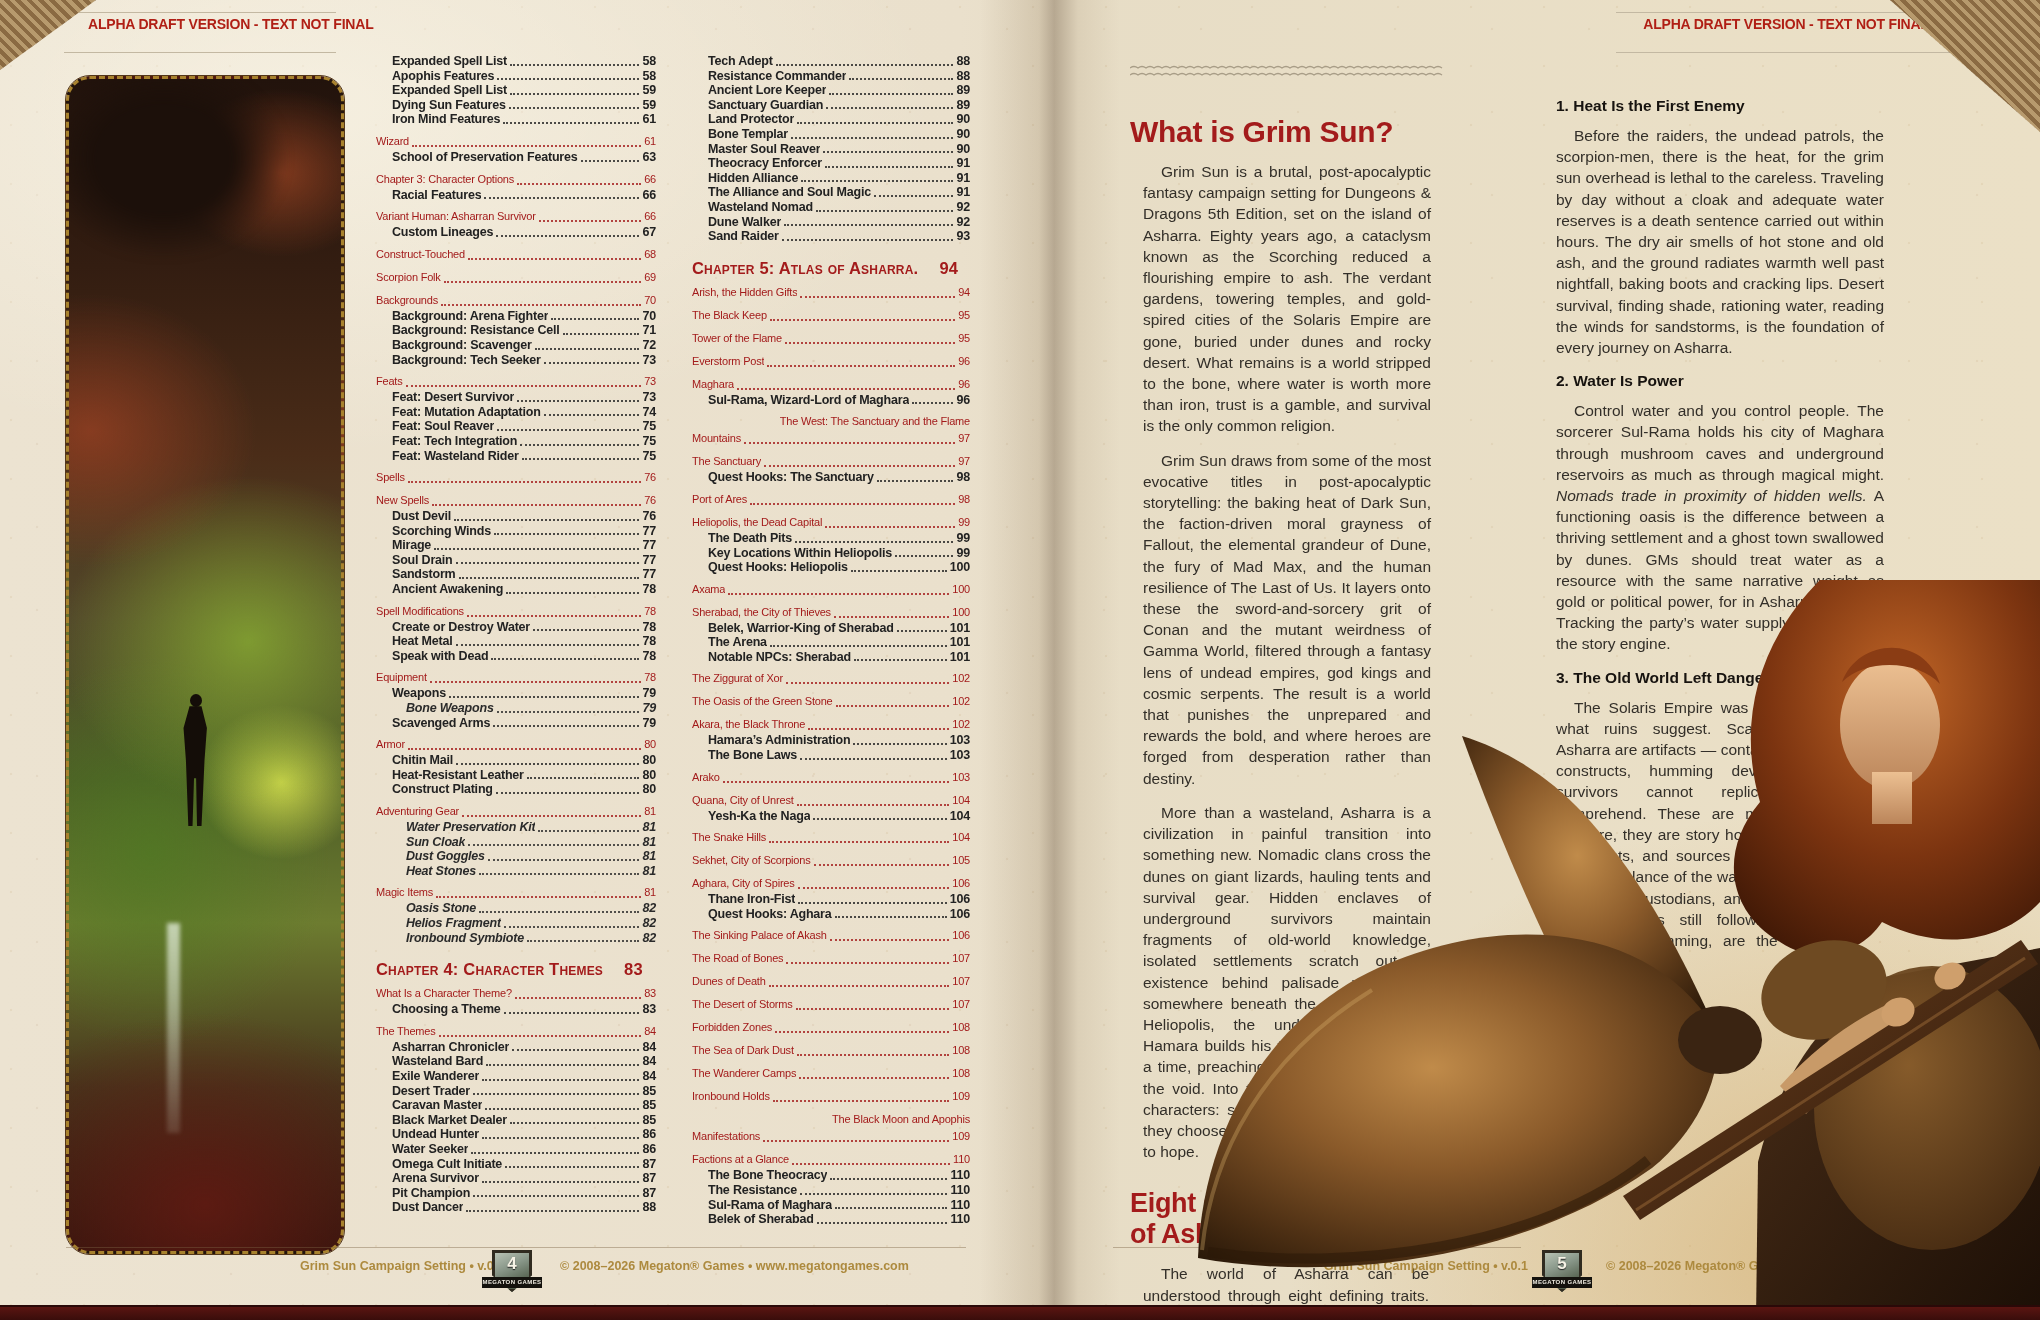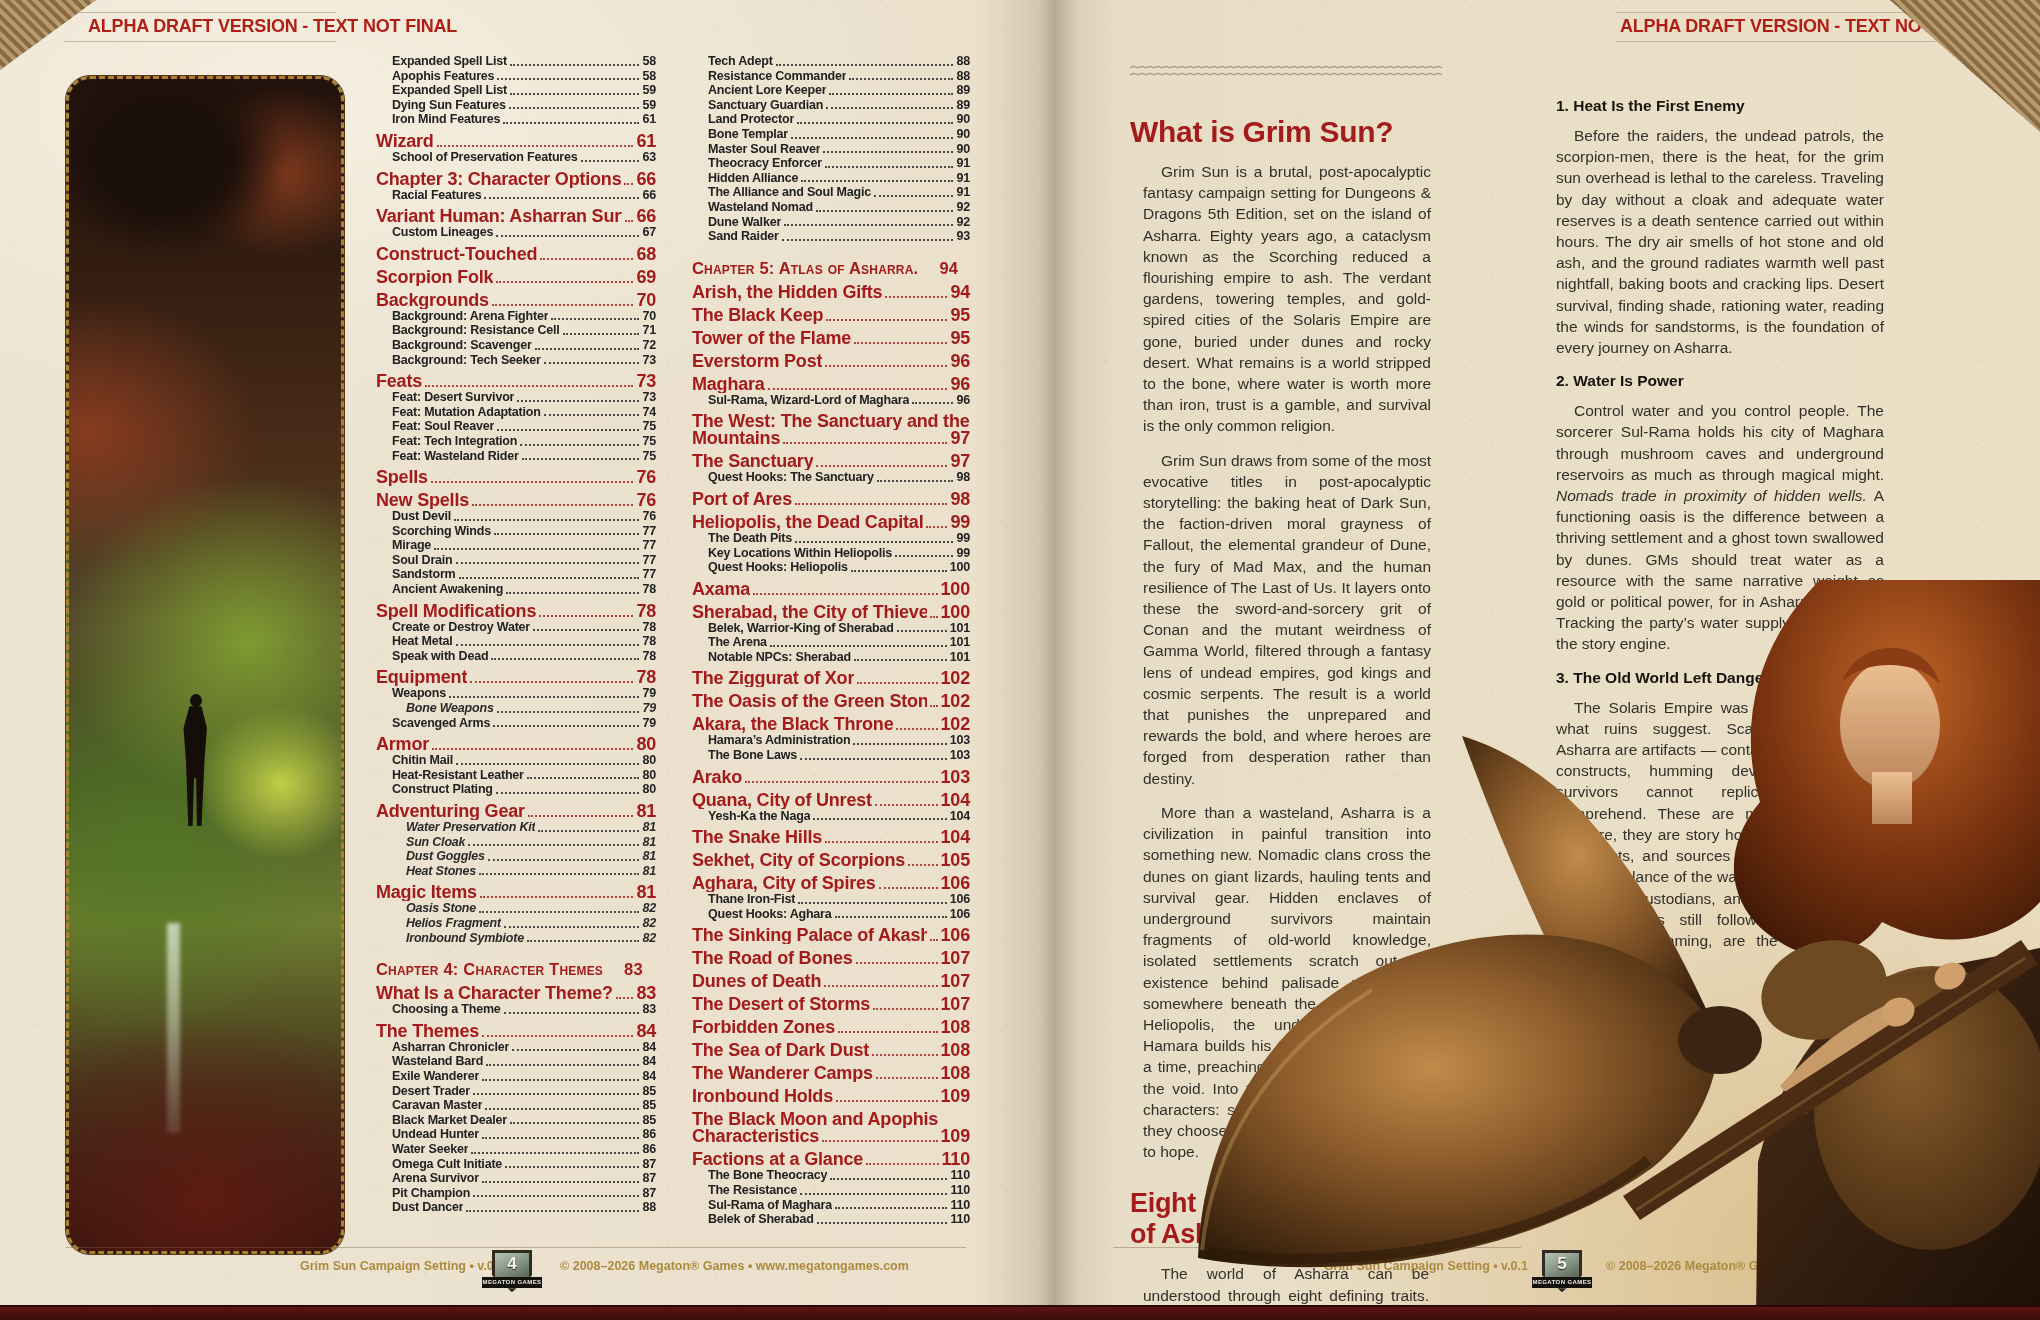--- a/index.html
+++ b/index.html
@@ -20,21 +20,21 @@
     background:
       repeating-linear-gradient(45deg,#b79a6d 0 4px,#8a6a42 4px 8px),
       repeating-linear-gradient(-45deg,rgba(62,32,12,.4) 0 2px,transparent 2px 6px);}
   .corner.tl{left:0;top:0;width:96px;height:70px;clip-path:polygon(0 0,100% 0,0 100%);}
   .corner.tr{right:0;top:0;width:150px;height:132px;clip-path:polygon(0 0,100% 0,100% 100%);}
   .bottom-strip{position:absolute;left:0;bottom:0;width:100%;height:15px;z-index:10;
     background:linear-gradient(180deg,#5a1511,#390d0b);border-top:2px solid #2a0908;}
   .gutter{position:absolute;left:980px;top:0;width:140px;height:1320px;z-index:2;pointer-events:none;
     background:linear-gradient(90deg,rgba(0,0,0,0) 0%,rgba(110,80,45,.16) 42%,rgba(70,45,22,.30) 53%,rgba(120,90,55,.10) 70%,rgba(0,0,0,0) 100%);}
   .banner{position:absolute;top:12px;z-index:5;border-top:1px solid #c3b8a2;border-bottom:1px solid #c3b8a2;
-    padding:3px 4px 4px;font-weight:700;font-size:18px;letter-spacing:-.2px;color:#b01f15;white-space:nowrap;}
+    padding:3px 4px 20px;font-weight:700;font-size:14px;letter-spacing:-.2px;color:#b01f15;white-space:nowrap;}
   .banner.left{left:64px;width:272px;text-align:left;padding-left:24px;}
   .banner.right{left:1616px;width:340px;text-align:center;}
   .page-rule{position:absolute;top:1247px;height:1px;background:rgba(125,100,68,.42);z-index:3;}
   .rule-l{left:66px;width:900px;}
   .rule-r{left:1113px;width:408px;}
   
   .foot-text{position:absolute;top:1259px;font-size:12.5px;font-weight:700;color:#ad8a3e;z-index:3;white-space:nowrap;}
   .shield{position:absolute;width:40px;height:50px;z-index:4;}
   .shield .plate{position:absolute;left:0;top:0;width:40px;height:42px;
     clip-path:polygon(0 0,100% 0,100% 60%,50% 100%,0 60%);
@@ -65,21 +65,21 @@
   
   .toc{position:absolute;top:54px;z-index:3;}
   .toc1{left:376px;width:280px;height:1204px;}
   .toc2{left:692px;width:278px;height:1204px;}
   .toc-row{display:flex;align-items:flex-end;}
   .dots{flex:1;min-width:8px;border-bottom:2px dotted currentColor;margin:0 3px 3px;opacity:.8;}
   .pg{white-space:nowrap;}
   .lab{white-space:nowrap;overflow:hidden;}
   .t-s{font-size:12.5px;line-height:14.6px;font-weight:700;color:#222;padding-left:16px;letter-spacing:-.2px;}
   .t-i{font-size:12.5px;line-height:14.6px;font-weight:700;font-style:italic;color:#2a2a2a;padding-left:30px;letter-spacing:-.2px;}
-  .t-h{font-size:18px;line-height:17px;font-weight:700;color:#a31b1b;margin-top:6px;letter-spacing:-.2px;}
+  .t-h{font-size:11px;line-height:17px;font-weight:400;color:#a31b1b;margin-top:6px;letter-spacing:-.2px;justify-content:flex-end;}
   .t-ch{font-size:16.5px;line-height:20px;font-weight:800;color:#a31b1b;font-variant:small-caps;margin:14px 0 6px;letter-spacing:.2px;gap:16px;}
   .t-ch .pg{margin-left:5px;}
   .cont{margin-top:0;}
   
   .intro-col{position:absolute;left:1130px;top:64px;width:314px;z-index:3;}
   .intro-title{margin:5px 0 4px;font-size:35px;line-height:40px;font-weight:800;color:#a31b1b;text-transform:uppercase;letter-spacing:1px;}
   .intro-title::first-letter{font-size:47px;}
   .sec-head{margin:38px 0 10px;font-size:30px;line-height:32px;font-weight:700;color:#a31b1b;letter-spacing:-.3px;}
   .body-p{margin:13px;font-size:15.5px;line-height:21.2px;color:#332f29;text-align:justify;text-indent:18px;}
   .eight-head{margin:26px 0 8px;font-size:27px;line-height:31px;font-weight:800;color:#a31b1b;letter-spacing:-.3px;}
@@ -731,21 +731,21 @@
       </div>
       <div class="toc-row t-h">
         <span class="lab">Ironbound Holds</span>
         <span class="dots"></span>
         <span class="pg">109</span>
       </div>
       <div class="toc-row t-h">
         <span class="lab">The Black Moon and Apophis</span>
       </div>
       <div class="toc-row t-h cont">
-        <span class="lab">Characteristics</span>
+        <span class="lab">Manifestations</span>
         <span class="dots"></span>
         <span class="pg">109</span>
       </div>
       <div class="toc-row t-h">
         <span class="lab">Factions at a Glance</span>
         <span class="dots"></span>
         <span class="pg">110</span>
       </div>
       <div class="toc-row t-s">
         <span class="lab">The Bone Theocracy</span>

